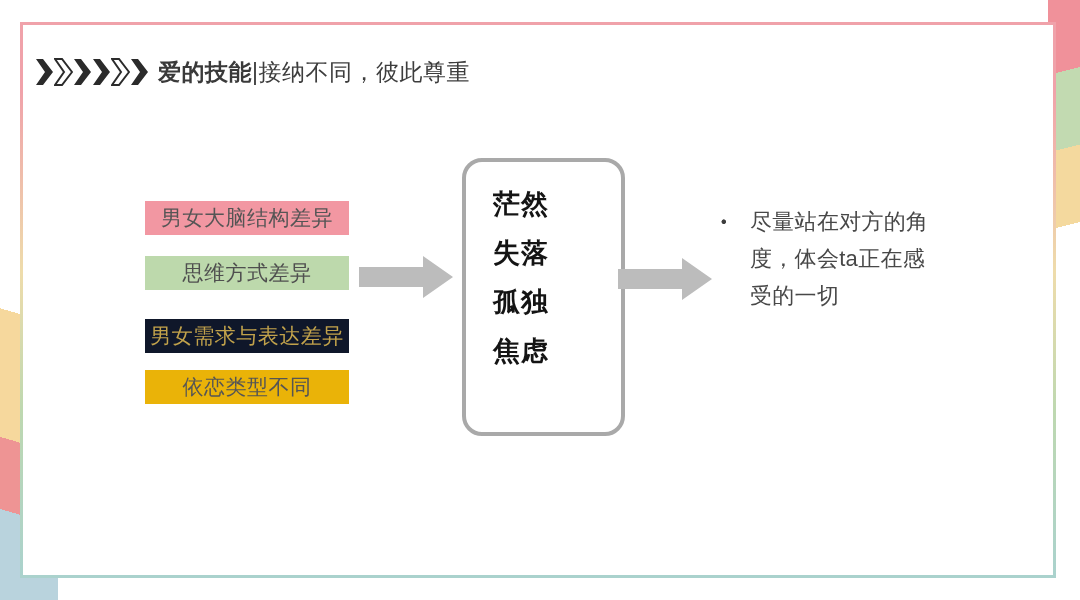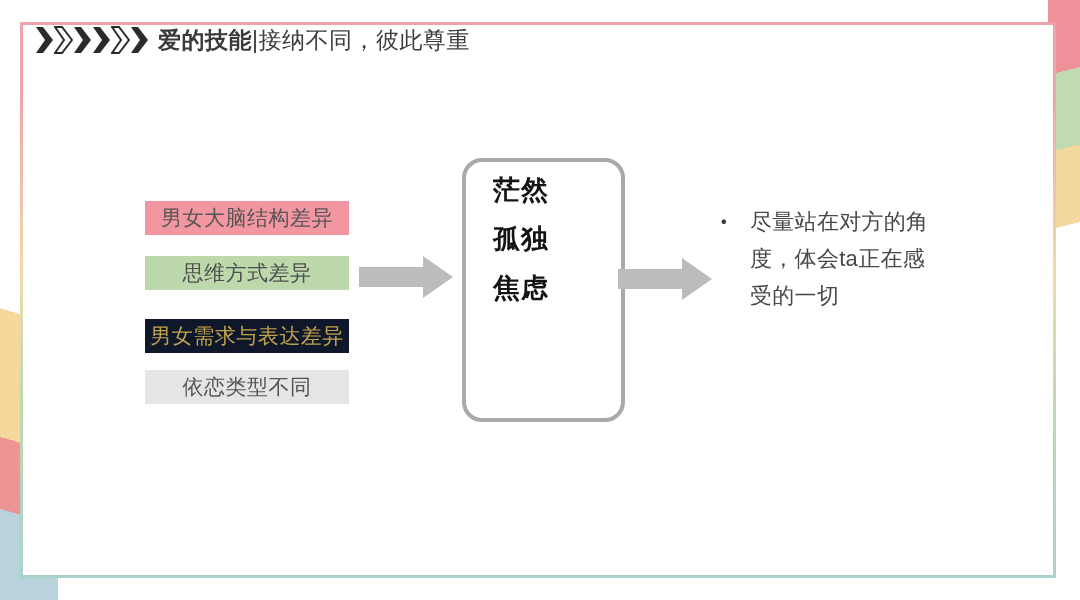--- a/index.html
+++ b/index.html
@@ -31,21 +31,21 @@
     position:absolute; z-index:1; left:20px; top:22px;
     width:1030px; height:550px; background:#ffffff;
     border:3px solid;
     border-image:linear-gradient(180deg,
       #f0a2aa 0%, #f0a2aa 12%, #eedcab 45%,
       #bed8b0 70%, #aad2cd 100%) 1;
   }
   .content { position:absolute; z-index:2; left:0; top:0; width:1080px; height:600px; }
 
   
-  .header { position:absolute; left:35px; top:24px; height:32px; display:flex; align-items:center; }
+  .header { position:absolute; left:35px; top:56px; height:32px; display:flex; align-items:center; }
   .chevrons { display:flex; align-items:center; }
   .chevron { width:19px; height:28px; margin-right:0px; display:inline-block; }
   .chevron svg { display:block; }
   .chevron.filled polygon { fill:#2b2b2b; stroke:none; }
   .chevron.outline polygon { fill:#ffffff; stroke:#2b2b2b; stroke-width:2; }
   .title { margin-left:9px; font-size:23px; color:#3d3d3d; letter-spacing:0.5px; white-space:nowrap; }
   .title .strong { font-weight:bold; color:#3a3a3a; }
 
   
   .label-box {
@@ -54,21 +54,21 @@
     font-size:21px; letter-spacing:0.5px; white-space:nowrap;
   }
 
   
   .block-arrow { position:absolute; }
 
   
   .emotion-box {
     position:absolute; left:462px; top:158px; width:128px; height:252px;
     border:4px solid #a9a9a9; border-radius:20px; background:#ffffff;
-    padding-top:4px; padding-left:27px; box-sizing:content-box;
+    padding-top:18px; padding-left:27px; box-sizing:content-box;
   }
   .emotion-item {
     height:49px; line-height:49px; font-size:27px; font-weight:bold;
     color:#141414; letter-spacing:1px;
   }
 
   
   .bullets { position:absolute; left:712px; top:204px; width:248px; }
   .bullet-item { position:relative; padding-left:38px; font-size:22px; color:#484848;
     line-height:36.8px; letter-spacing:0.3px; }
@@ -121,30 +121,31 @@
           </span>
       </div>
       <div class="title">
         <span class="strong">爱的技能</span><span>|接纳不同，彼此尊重</span>
       </div>
     </div>
 
     <div class="label-box" style="top: 256px; background-color: rgb(189, 217, 172); color: rgb(79, 79, 79);">思维方式差异</div>
     <div class="label-box" style="top: 201px; background-color: rgb(242, 151, 162); color: rgb(85, 85, 85);">男女大脑结构差异</div>
     <div class="label-box" style="top: 319px; background-color: #0f172a; color: rgb(193, 162, 75);">男女需求与表达差异</div>
-    <div class="label-box" style="top: 370px; background-color: #e5e5e5; color: rgb(85, 85, 85);">依恋类型不同</div>
+    <div class="label-box" style="top: 370px; background-color: #eab308; color: rgb(85, 85, 85);">依恋类型不同</div>
 
     <div class="block-arrow" style="left:359px; top:256px;">
       <svg width="94" height="42" viewBox="0 0 94 42">
           <polygon points="0,11 64,11 64,0 94,21 64,42 64,31 0,31" fill="#bcbcbc"></polygon>
         </svg>
     </div>
 
     <div class="emotion-box">
       <div class="emotion-item">茫然</div>
+      <div class="emotion-item">失落</div>
       <div class="emotion-item">孤独</div>
       <div class="emotion-item">焦虑</div>
     </div>
 
     <div class="block-arrow" style="left:618px; top:258px;">
       <svg width="94" height="42" viewBox="0 0 94 42">
           <polygon points="0,11 64,11 64,0 94,21 64,42 64,31 0,31" fill="#bcbcbc"></polygon>
         </svg>
     </div>
 

